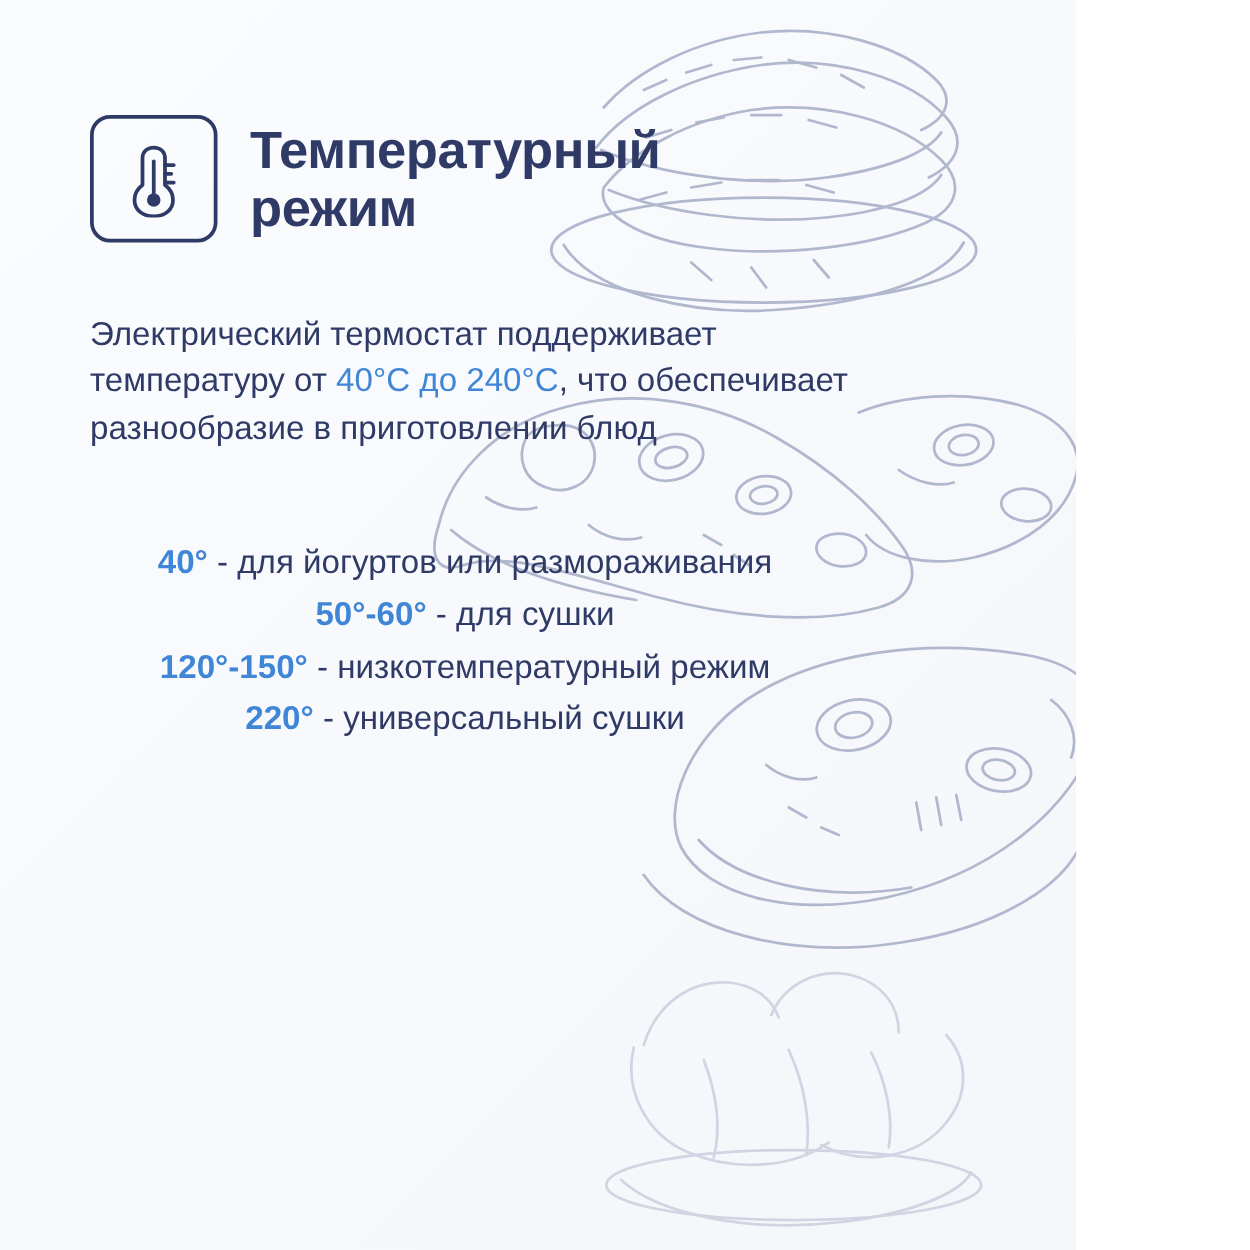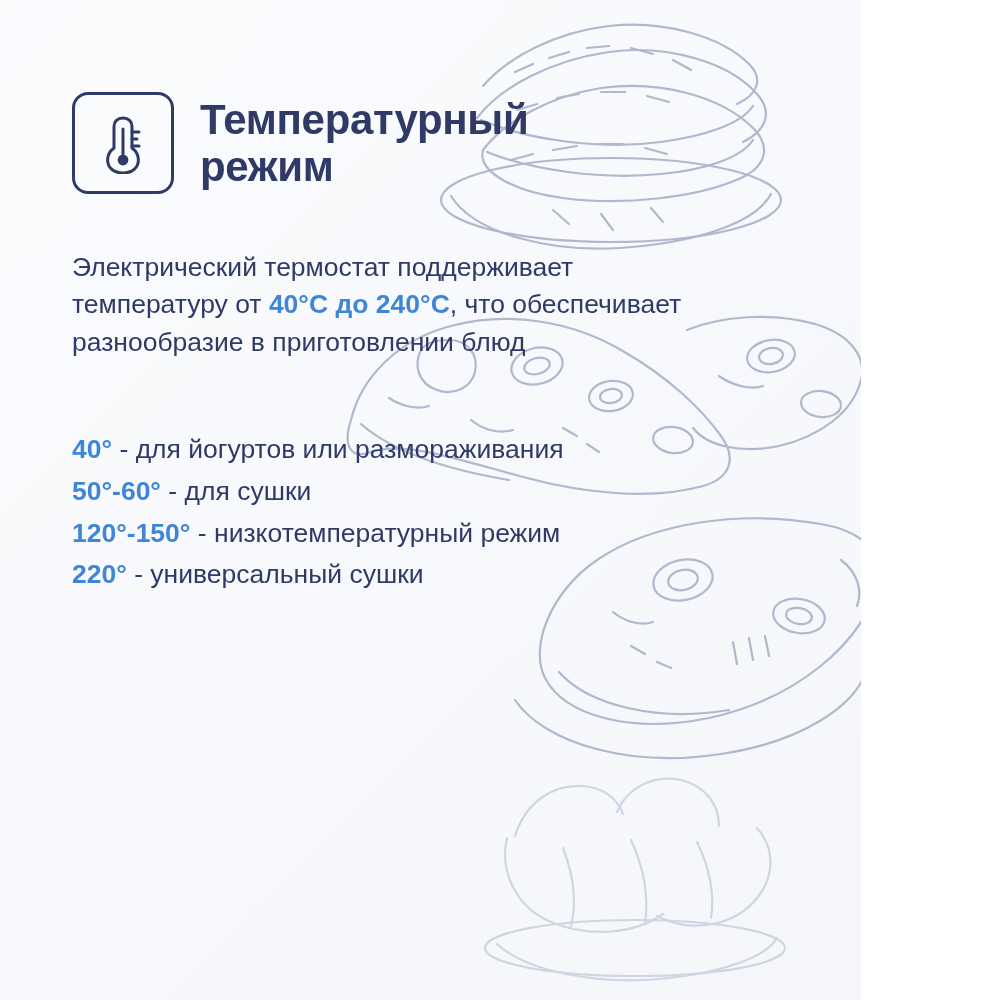--- a/index.html
+++ b/index.html
@@ -68,33 +68,34 @@
     position: absolute;
     left: 72px;
     top: 222px;
     width: 660px;
     font-size: 26.5px;
     line-height: 1.42;
     color: #2f3a66;
   }
   .accent {
     color: #3f86d6;
-    font-weight: bold;
+    font-weight: normal;
     text-align: right;
   }
 
   
   .modes {
     position: absolute;
     left: 72px;
     top: 430px;
     width: 600px;
     font-size: 26.5px;
     line-height: 1.5;
     color: #2f3a66;
+    text-align: center;
   }
   .mode-line {
     margin: 0 0 2px 0;
   }
   .mode-temp {
     color: #3f86d6;
     font-weight: bold;
   }
 </style>
 </head>

